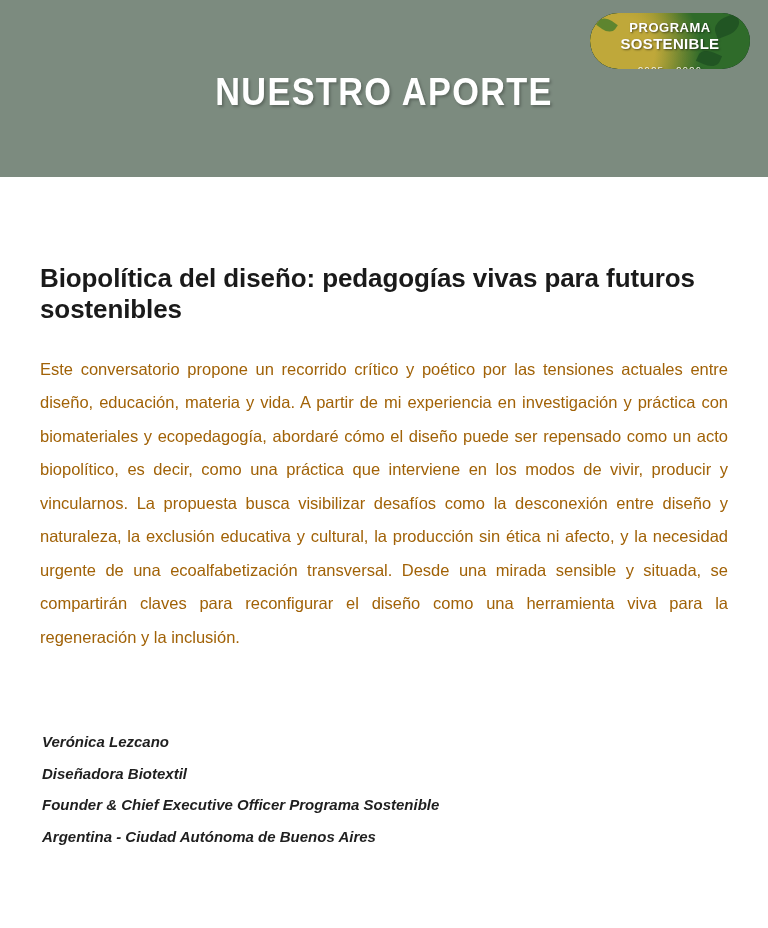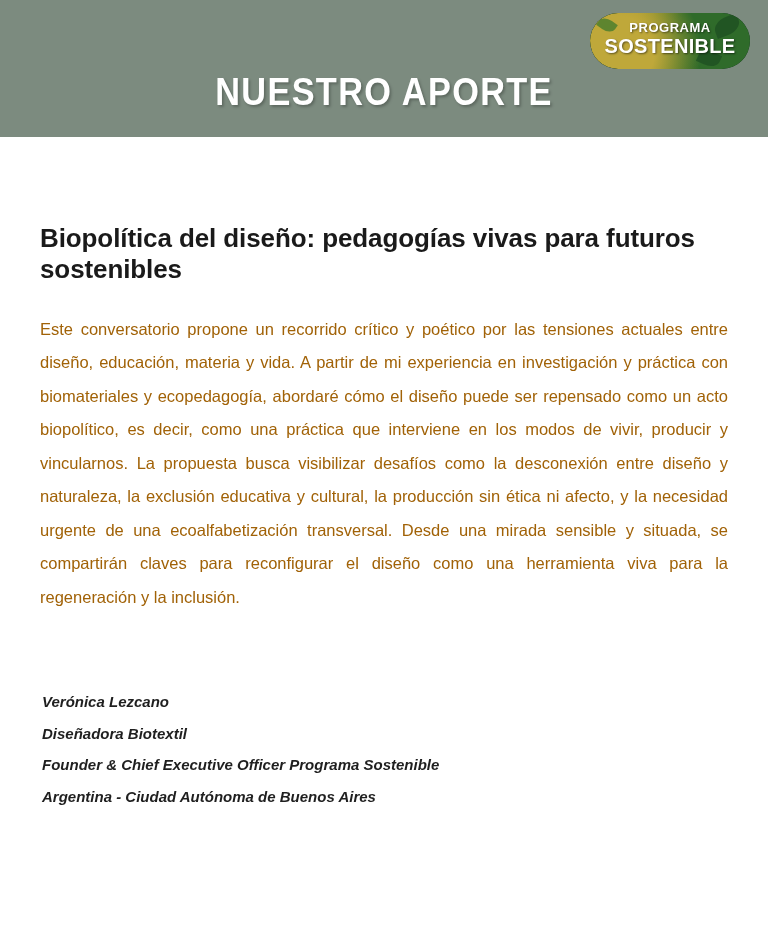--- a/index.html
+++ b/index.html
@@ -16,21 +16,21 @@
   .page {
     position: relative;
     width: 768px;
     height: 928px;
     background: #ffffff;
   }
   
   .header {
     position: relative;
     width: 100%;
-    height: 137px;
+    height: 177px;
     background: #7c8b7f;
     box-sizing: border-box;
   }
   .header-title {
     position: absolute;
     left: 0;
     right: 0;
     top: 72px;
     text-align: center;
     color: #ffffff;
@@ -80,21 +80,21 @@
     right: 0;
     top: 8px;
     text-align: center;
     color: #ffffff;
     font-family: "Liberation Sans", sans-serif;
     font-weight: bold;
     line-height: 1;
     text-shadow: 1px 1px 2px rgba(0,0,0,0.5);
   }
   .logo-line1 { font-size: 13px; letter-spacing: 0.5px; }
-  .logo-line2 { font-size: 20px; letter-spacing: 0.3px; margin-top: 2px; }
+  .logo-line2 { font-size: 15px; letter-spacing: 0.3px; margin-top: 2px; }
   .logo-years {
     margin-top: 16px;
     font-size: 10px;
     letter-spacing: 1px;
     font-weight: normal;
     color: #f0efe2;
   }
   
   .content {
     padding: 0 40px;

